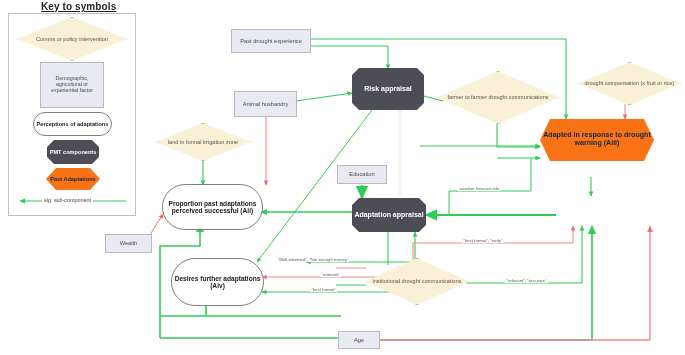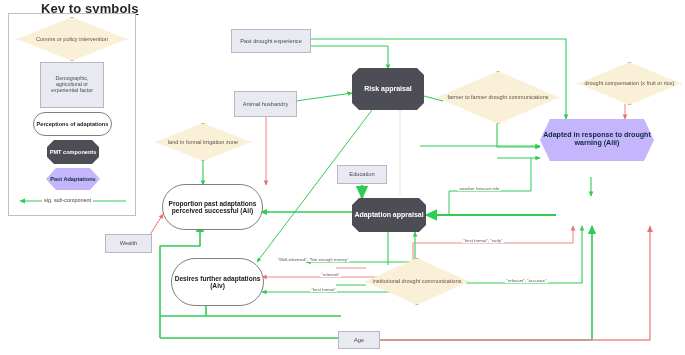--- a/index.html
+++ b/index.html
@@ -2,39 +2,39 @@
 <html><head>
 <meta charset="utf-8">
 <style>
   html,body{margin:0;padding:0;background:#ffffff;}
   body{width:685px;height:355px;position:relative;overflow:hidden;
        font-family:"Liberation Sans",sans-serif;color:#404040;}
   #canvas{position:absolute;inset:0;width:685px;height:355px;}
   svg.layer{position:absolute;left:0;top:0;width:685px;height:355px;overflow:visible;}
 
   
-  #legend-title{position:absolute;left:41px;top:1px;font-size:13px;font-weight:bold;
+  #legend-title{position:absolute;left:41px;top:1px;font-size:10px;font-weight:bold;
        color:#262626;text-decoration:underline;letter-spacing:.1px;}
   #legend-box{position:absolute;left:8px;top:13px;width:128px;height:203px;
        border:1px solid #bfbfbf;background:#fff;box-sizing:border-box;}
 
   .node{position:absolute;box-sizing:border-box;display:flex;align-items:center;
         justify-content:center;text-align:center;line-height:1.12;}
   .node span{display:block;width:100%;padding:0 2px;}
 
   
   .diamond{background:#faf0d7;border:1px solid #b9a677;color:#5c5347;
      clip-path:polygon(50% 0,100% 50%,50% 100%,0 50%);}
   .rectf{background:#e9e9f2;border:1px solid #b6b6c4;color:#4a4a55;}
   .stadium{background:#ffffff;border:1px solid #7f7f7f;border-radius:999px;
      color:#1a1a1a;font-weight:bold;}
   .pmt{background:#4d4d55;color:#ffffff;font-weight:bold;
      clip-path:polygon(7px 0,calc(100% - 7px) 0,100% 7px,100% calc(100% - 7px),
        calc(100% - 7px) 100%,7px 100%,0 calc(100% - 7px),0 7px);}
-  .hexa{background:#c4b5fd;color:#0d2b3d;font-weight:bold;
+  .hexa{background:#f97316;color:#0d2b3d;font-weight:bold;
      clip-path:polygon(10px 0,calc(100% - 10px) 0,100% 50%,calc(100% - 10px) 100%,
        10px 100%,0 50%);}
 
   .elabel{position:absolute;font-size:4.3px;color:#595959;background:#fff;
      white-space:nowrap;padding:0 1.5px;line-height:1;}
   .legend-line-text{position:absolute;font-size:5.4px;color:#404040;background:#fff;
      padding:0 2px;white-space:nowrap;}
 </style>
 </head>
 <body>

